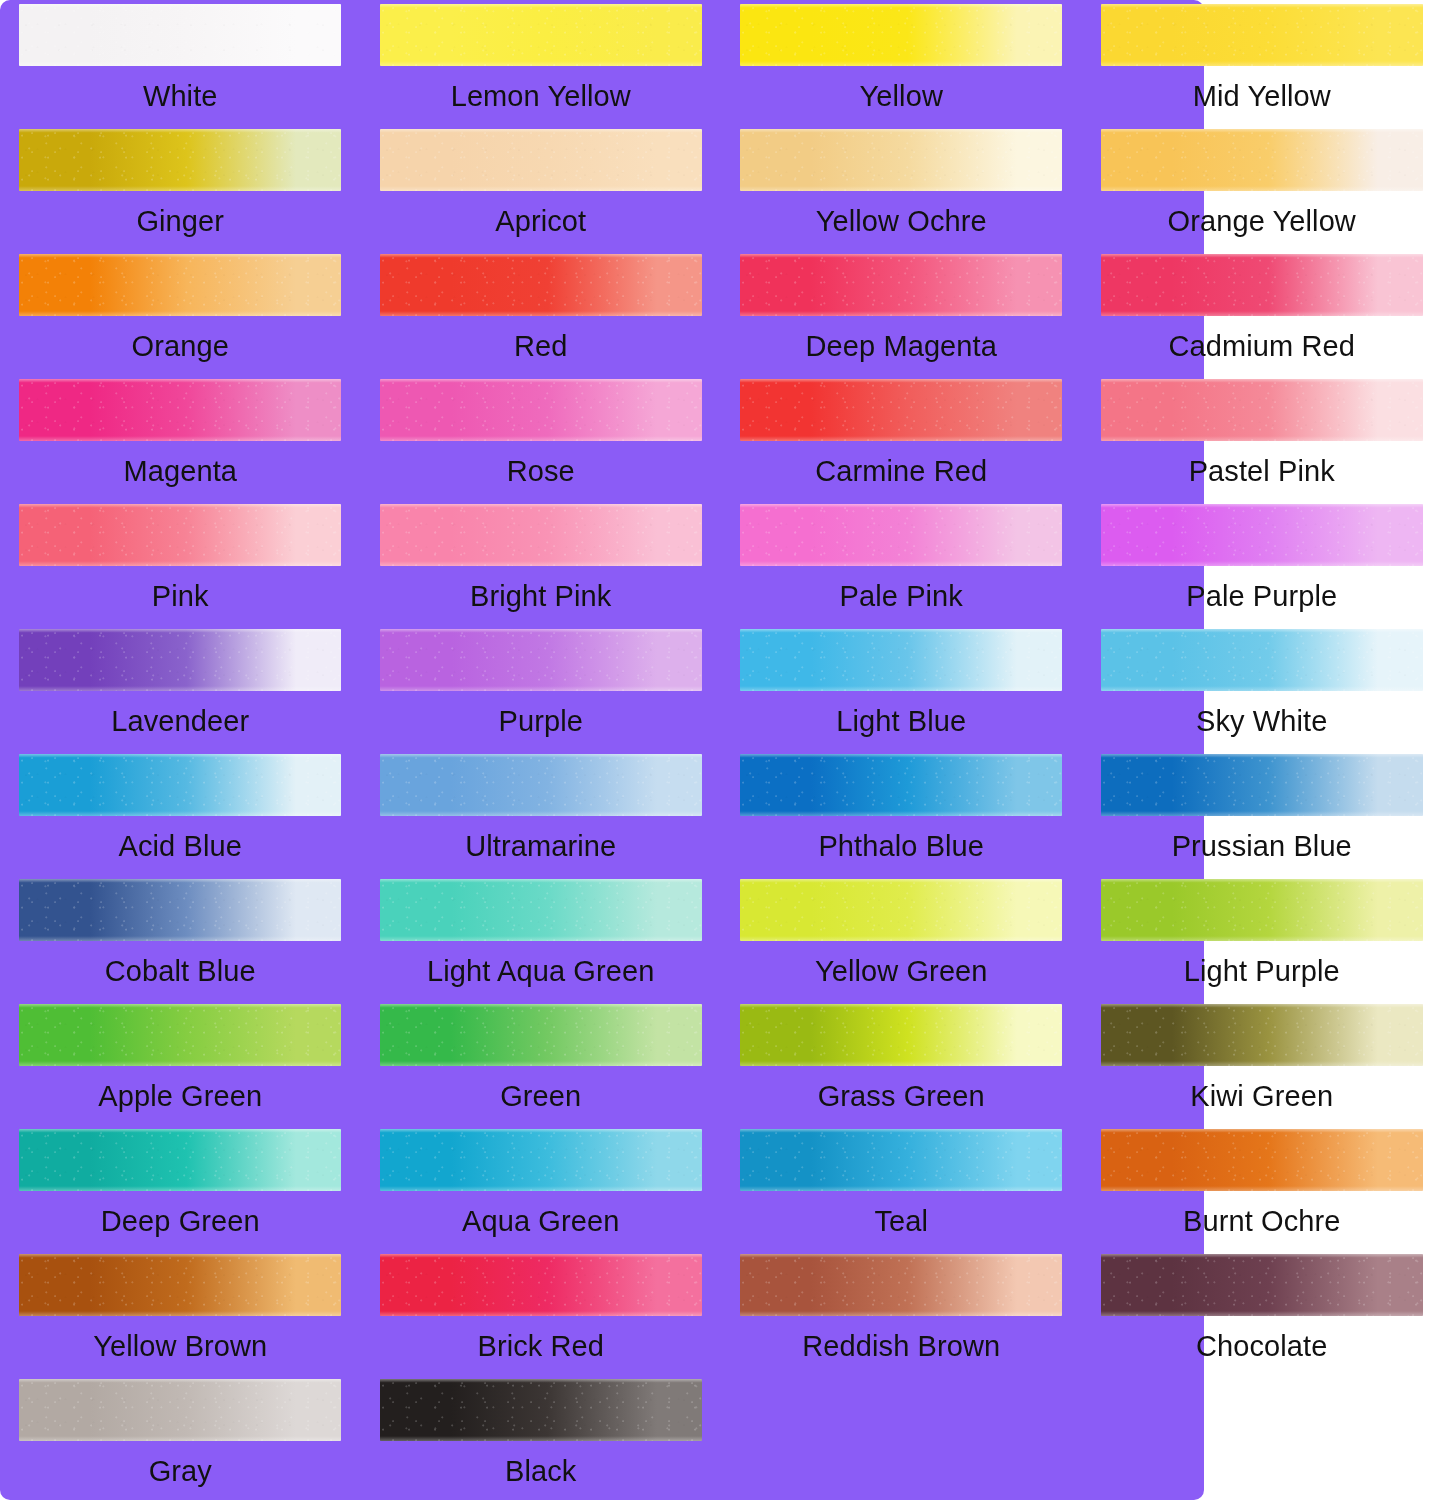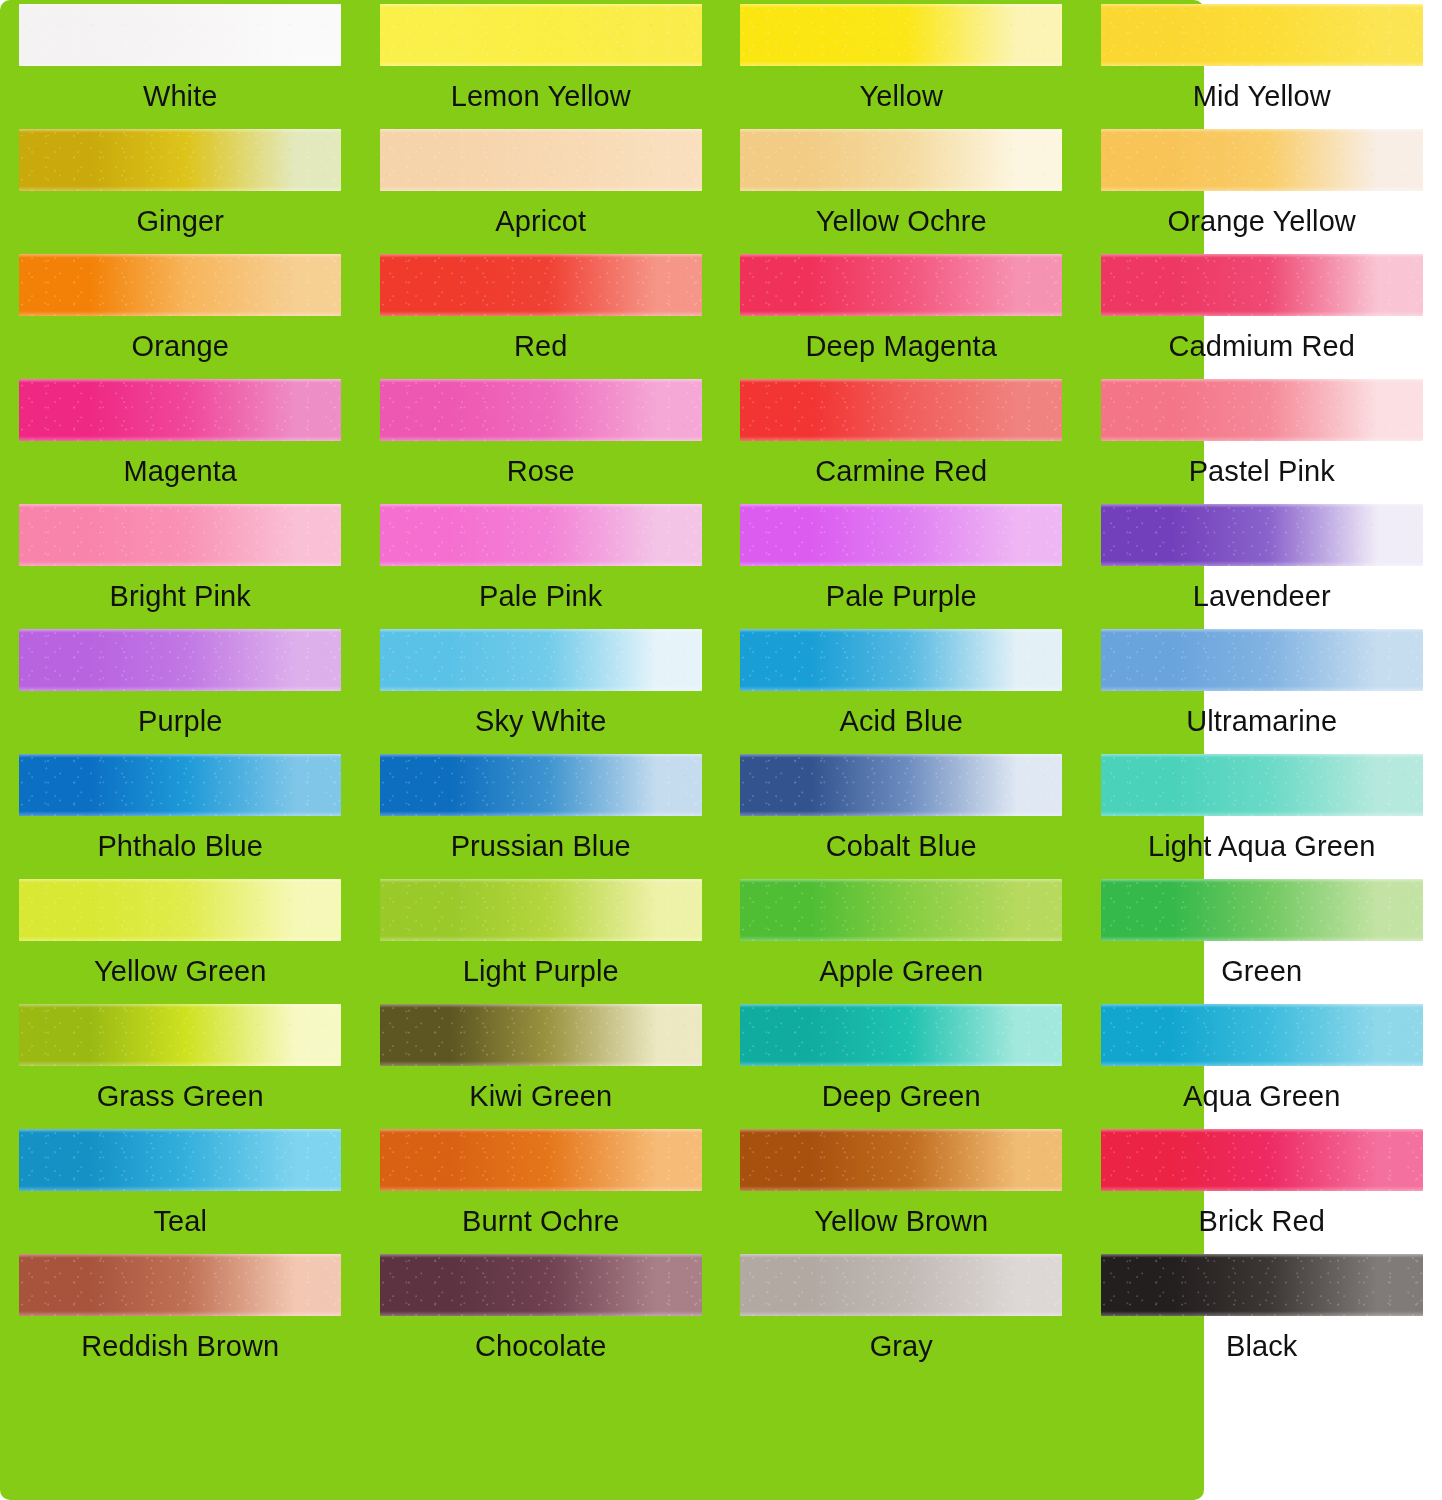--- a/index.html
+++ b/index.html
@@ -13,21 +13,21 @@
 
   body {
     font-family: "Liberation Sans", "DejaVu Sans", sans-serif;
     overflow: hidden;
   }
 
   #chart {
     width: 1204px;
     height: 1500px;
     position: relative;
-    background: #84cc16;
+    background: #8b5cf6;
     border-radius: 10px;
   }
 
   .swatch-grid {
     display: grid;
     grid-template-columns: repeat(4, 360.5px);
     grid-auto-rows: 125px;
     width: 1442px;
   }
 
@@ -153,40 +153,48 @@
       </div>
       <div class="swatch-cell">
         <div class="swatch-band" style="background: linear-gradient(to right, rgb(242, 52, 50) 0%, rgb(242, 52, 50) 22%, rgb(241, 93, 91) 52%, rgb(240, 130, 127) 86%, rgb(240, 130, 127) 100%);"></div>
         <div class="swatch-label">Carmine Red</div>
       </div>
       <div class="swatch-cell">
         <div class="swatch-band" style="background: linear-gradient(to right, rgb(244, 117, 135) 0%, rgb(244, 117, 135) 22%, rgb(245, 138, 153) 52%, rgb(251, 223, 226) 86%, rgb(251, 223, 226) 100%);"></div>
         <div class="swatch-label">Pastel Pink</div>
       </div>
       <div class="swatch-cell">
+        <div class="swatch-band" style="background: linear-gradient(to right, rgb(245, 98, 119) 0%, rgb(245, 98, 119) 22%, rgb(247, 131, 150) 52%, rgb(251, 207, 213) 86%, rgb(251, 207, 213) 100%);"></div>
+        <div class="swatch-label">Pink</div>
+      </div>
+      <div class="swatch-cell">
         <div class="swatch-band" style="background: linear-gradient(to right, rgb(249, 132, 171) 0%, rgb(249, 132, 171) 22%, rgb(249, 147, 181) 52%, rgb(250, 192, 213) 86%, rgb(250, 192, 213) 100%);"></div>
         <div class="swatch-label">Bright Pink</div>
       </div>
       <div class="swatch-cell">
         <div class="swatch-band" style="background: linear-gradient(to right, rgb(245, 111, 208) 0%, rgb(245, 111, 208) 22%, rgb(243, 130, 214) 52%, rgb(243, 196, 230) 86%, rgb(243, 196, 230) 100%);"></div>
         <div class="swatch-label">Pale Pink</div>
       </div>
       <div class="swatch-cell">
         <div class="swatch-band" style="background: linear-gradient(to right, rgb(220, 92, 240) 0%, rgb(220, 92, 240) 22%, rgb(224, 127, 242) 52%, rgb(238, 182, 243) 86%, rgb(238, 182, 243) 100%);"></div>
         <div class="swatch-label">Pale Purple</div>
       </div>
       <div class="swatch-cell">
         <div class="swatch-band" style="background: linear-gradient(to right, rgb(115, 64, 187) 0%, rgb(115, 64, 187) 22%, rgb(138, 99, 204) 52%, rgb(240, 236, 248) 86%, rgb(240, 236, 248) 100%);"></div>
         <div class="swatch-label">Lavendeer</div>
       </div>
       <div class="swatch-cell">
         <div class="swatch-band" style="background: linear-gradient(to right, rgb(185, 99, 224) 0%, rgb(185, 99, 224) 22%, rgb(193, 120, 228) 52%, rgb(221, 176, 236) 86%, rgb(221, 176, 236) 100%);"></div>
         <div class="swatch-label">Purple</div>
       </div>
       <div class="swatch-cell">
+        <div class="swatch-band" style="background: linear-gradient(to right, rgb(63, 184, 232) 0%, rgb(63, 184, 232) 22%, rgb(105, 197, 234) 52%, rgb(226, 242, 248) 86%, rgb(226, 242, 248) 100%);"></div>
+        <div class="swatch-label">Light Blue</div>
+      </div>
+      <div class="swatch-cell">
         <div class="swatch-band" style="background: linear-gradient(to right, rgb(91, 194, 231) 0%, rgb(91, 194, 231) 22%, rgb(114, 203, 234) 52%, rgb(230, 244, 250) 86%, rgb(230, 244, 250) 100%);"></div>
         <div class="swatch-label">Sky White</div>
       </div>
       <div class="swatch-cell">
         <div class="swatch-band" style="background: linear-gradient(to right, rgb(26, 158, 214) 0%, rgb(26, 158, 214) 22%, rgb(86, 185, 226) 52%, rgb(227, 241, 247) 86%, rgb(227, 241, 247) 100%);"></div>
         <div class="swatch-label">Acid Blue</div>
       </div>
       <div class="swatch-cell">
         <div class="swatch-band" style="background: linear-gradient(to right, rgb(105, 164, 221) 0%, rgb(105, 164, 221) 22%, rgb(130, 179, 226) 52%, rgb(198, 221, 240) 86%, rgb(198, 221, 240) 100%);"></div>
         <div class="swatch-label">Ultramarine</div>

